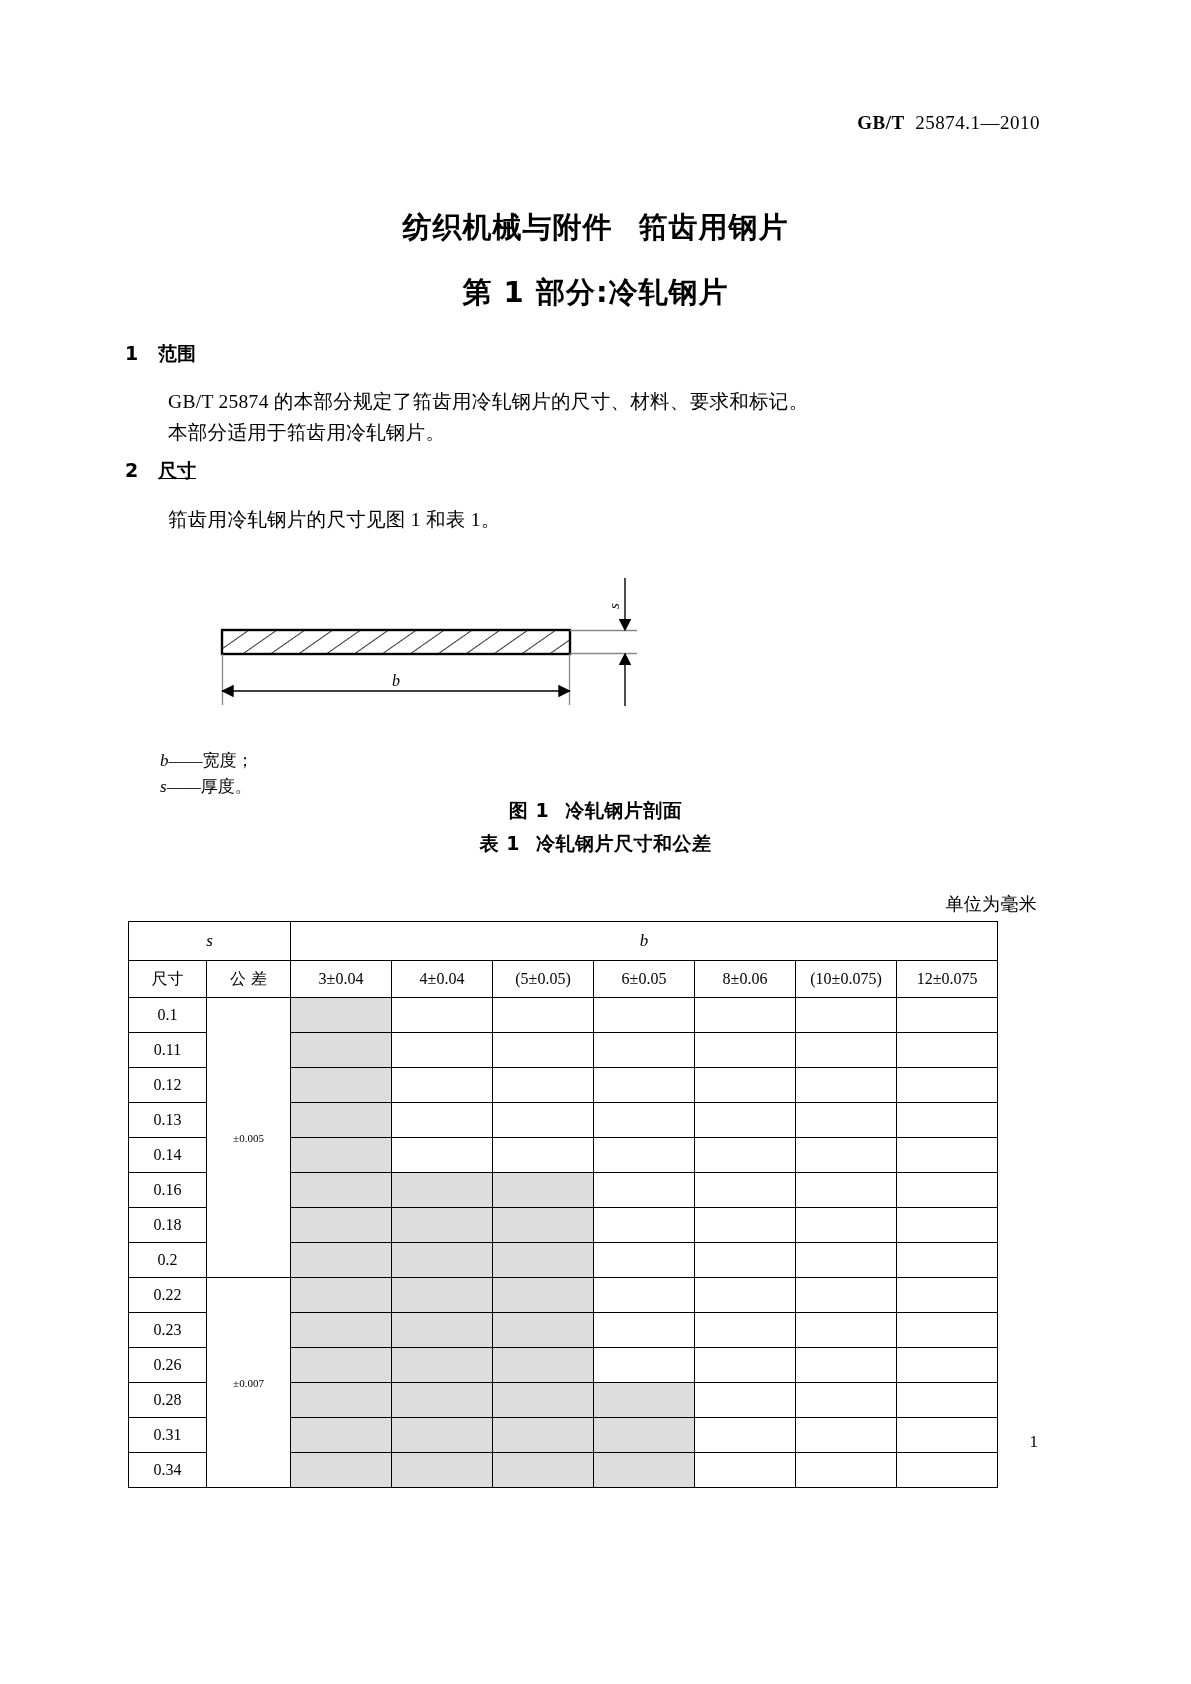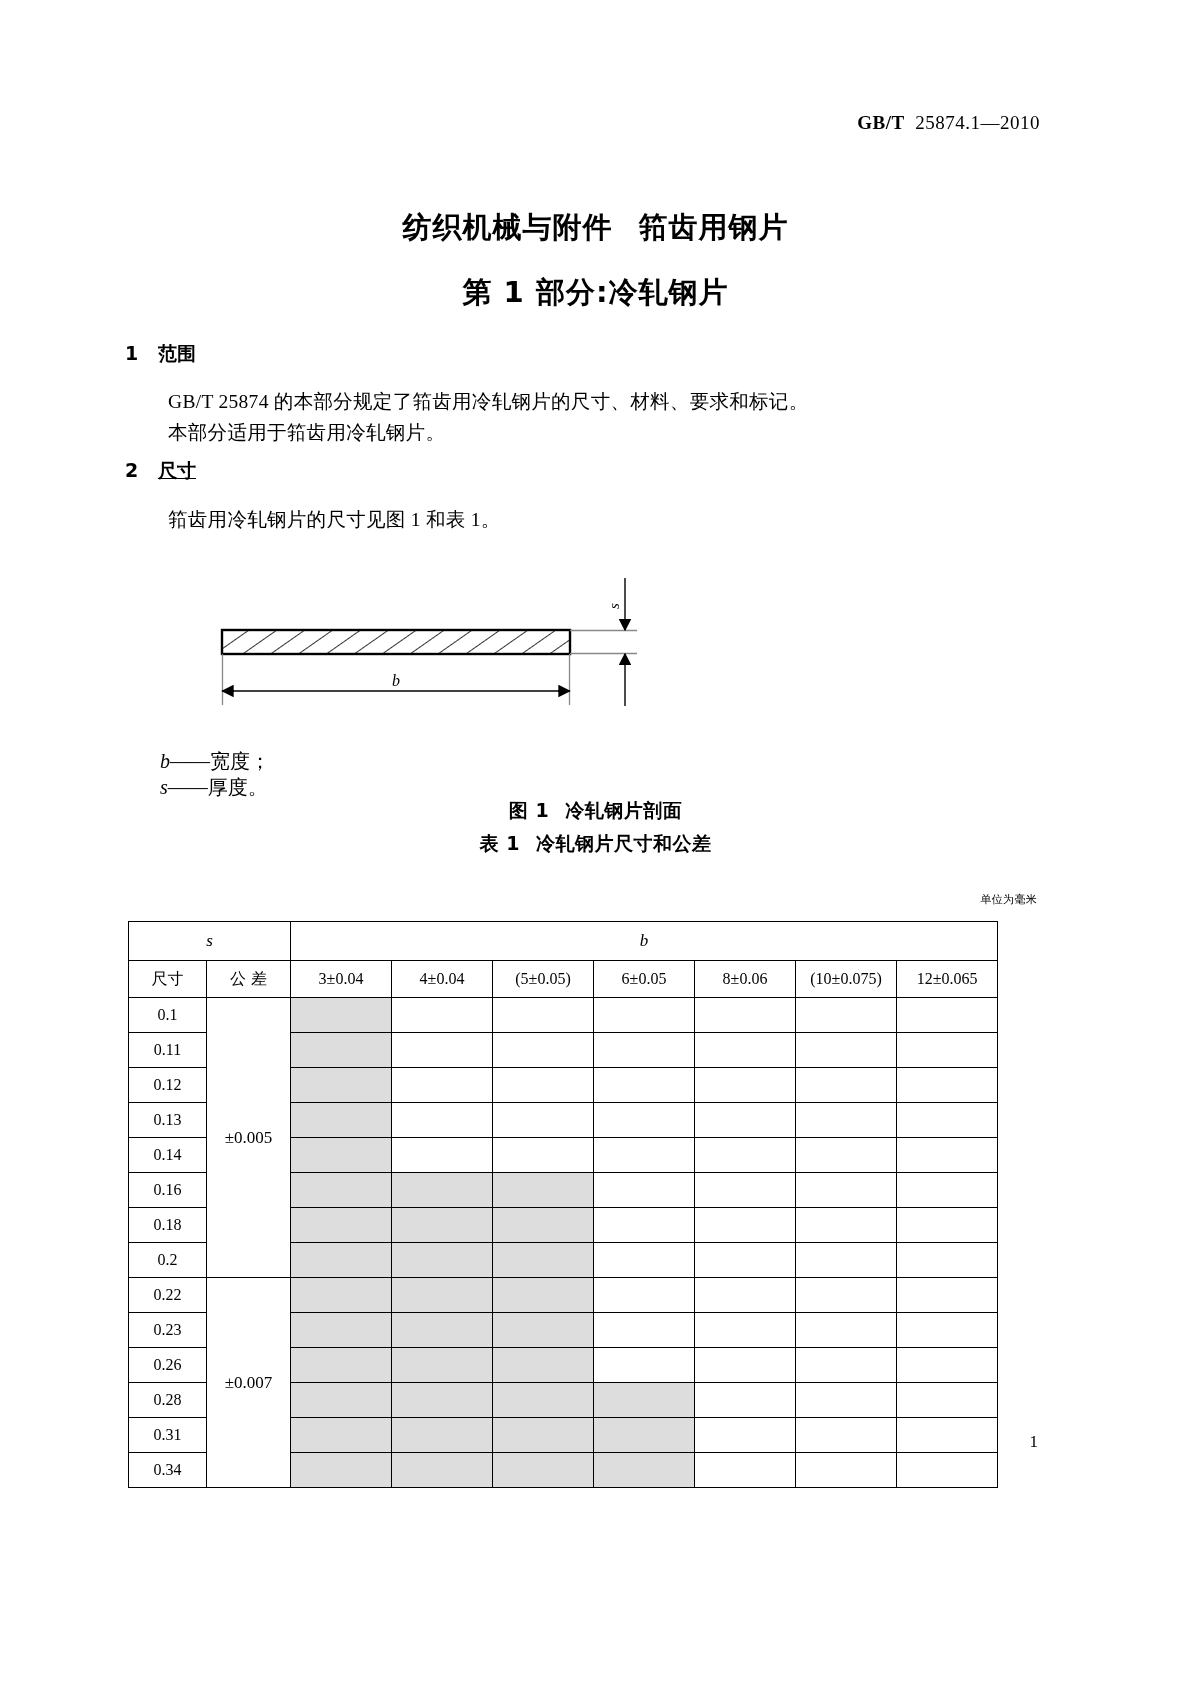--- a/index.html
+++ b/index.html
@@ -86,21 +86,21 @@
     top: 560px;
     width: 940px;
     height: 170px;
   }
   .fig-svg { display: block; }
 
   
   .fig-key {
     position: absolute;
     left: 160px;
-    font-size: 20px;
+    font-size: 17px;
     line-height: 26px;
     white-space: nowrap;
   }
   .fig-key i { font-family: "Liberation Serif", serif; }
 
   
   .caption {
     position: absolute;
     left: 0;
     width: 1191px;
@@ -109,21 +109,21 @@
     font-weight: bold;
     font-size: 19px;
     letter-spacing: 0.5px;
   }
   .cap-gap { display: inline-block; width: 16px; }
 
   .unit-note {
     position: absolute;
     right: 128px;
     top: 892px;
-    font-size: 11px;
+    font-size: 18px;
     letter-spacing: 0.3px;
   }
 
   
   .tbl-wrap {
     position: absolute;
     left: 128px;
     top: 921px;
     width: 870px;
   }
@@ -148,21 +148,21 @@
   table.spec .ital {
     font-family: "Liberation Serif", serif;
     font-style: italic;
     font-size: 17px;
   }
   table.spec .cn {
     font-family: "DejaVu Sans", "Liberation Sans", sans-serif;
     font-size: 16px;
   }
   table.spec .shaded { background: #dddddd; }
-  table.spec .tol-cell { font-size: 17px; }
+  table.spec .tol-cell { font-size: 11px; }
   .col-size { width: 78px; }
   .col-tol  { width: 84px; }
   .col-b    { width: 101px; }
 
   
   .page-num {
     position: absolute;
     right: 127px;
     top: 1432px;
     font-size: 17px;
@@ -264,21 +264,21 @@
         </tr>
         <tr>
           <th class="hdr-sub cn">尺寸</th>
           <th class="hdr-sub cn">公 差</th>
           <th class="hdr-sub">3±0.04</th>
           <th class="hdr-sub">4±0.04</th>
           <th class="hdr-sub">(5±0.05)</th>
           <th class="hdr-sub">6±0.05</th>
           <th class="hdr-sub">8±0.06</th>
           <th class="hdr-sub">(10±0.075)</th>
-          <th class="hdr-sub">12±0.065</th>
+          <th class="hdr-sub">12±0.075</th>
         </tr>
       </thead>
       <tbody id="spec-body">
           <tr>
             <td>0.1</td>
             <td class="tol-cell" rowspan="8">±0.005</td>
             <td class="shaded"></td>
             <td></td>
             <td></td>
             <td></td>

